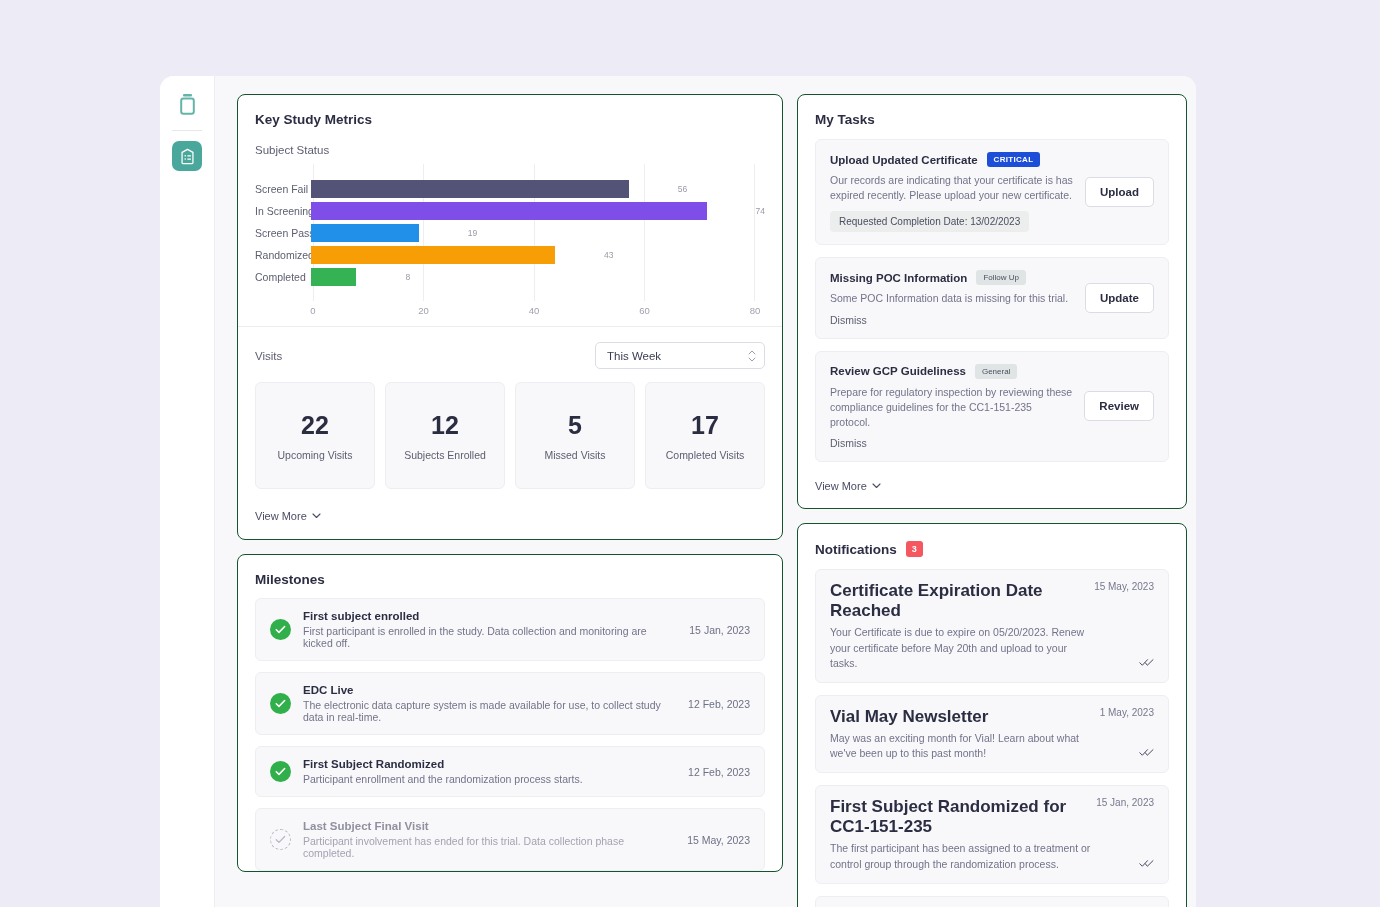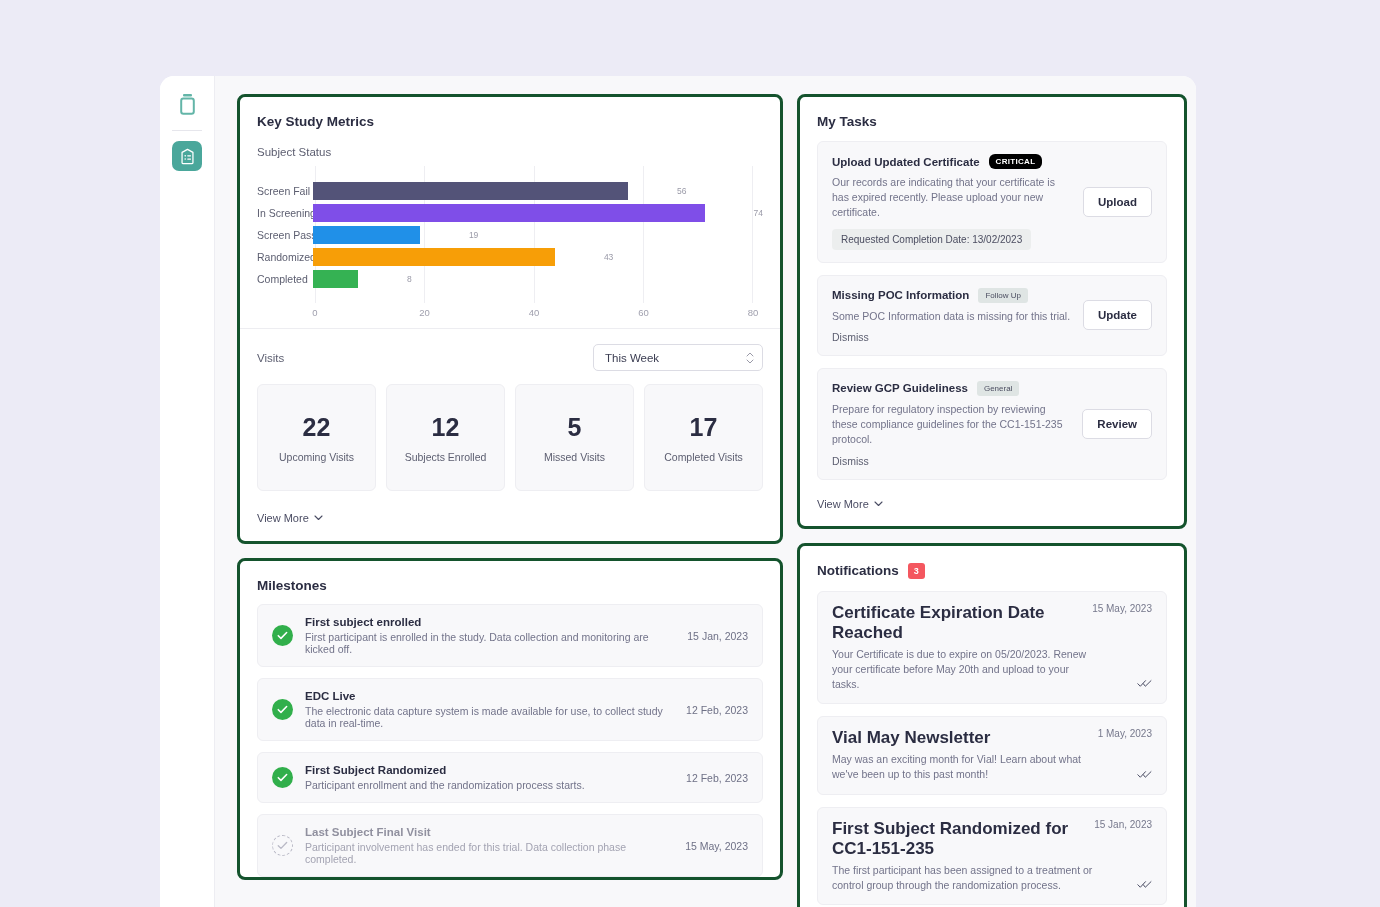--- a/index.html
+++ b/index.html
@@ -102,21 +102,21 @@
   }
   .stepper { display: flex; flex-direction: column; gap: 2px; }
 
   
   .columns { display: flex; gap: 14px; align-items: flex-start; }
   .col-left  { width: 546px; flex: 0 0 546px; }
   .col-right { width: 390px; flex: 0 0 390px; }
 
   .card {
     background: #ffffff;
-    border: 3px solid #14532d;
+    border: 1px solid #14532d;
     border-radius: 8px;
     margin-bottom: 14px;
   }
   .card-title {
     font-size: 13.5px;
     font-weight: bold;
     color: #2b2d42;
   }
 
   
@@ -282,21 +282,21 @@
   }
   .task-body { flex: 1 1 auto; min-width: 0; }
   .task-head { display: flex; align-items: center; gap: 9px; margin-bottom: 6px; }
   .task-title { font-size: 11.5px; font-weight: bold; color: #2b2d42; }
   .badge {
     font-size: 8px;
     padding: 3px 7px;
     border-radius: 3px;
     white-space: nowrap;
   }
-  .badge.critical { background: #000000; color: #fff; font-weight: bold; letter-spacing: 0.3px; border-radius: 6px; }
+  .badge.critical { background: #1d4ed8; color: #fff; font-weight: bold; letter-spacing: 0.3px; }
   .badge.followup, .badge.general {
     background: #dfe5e4; color: #4b4d60;
   }
   .task-desc { font-size: 10.5px; color: #72738a; line-height: 1.45; }
   .task-meta {
     display: inline-block;
     margin-top: 8px;
     background: #eceeee;
     border-radius: 4px;
     padding: 5px 9px;

